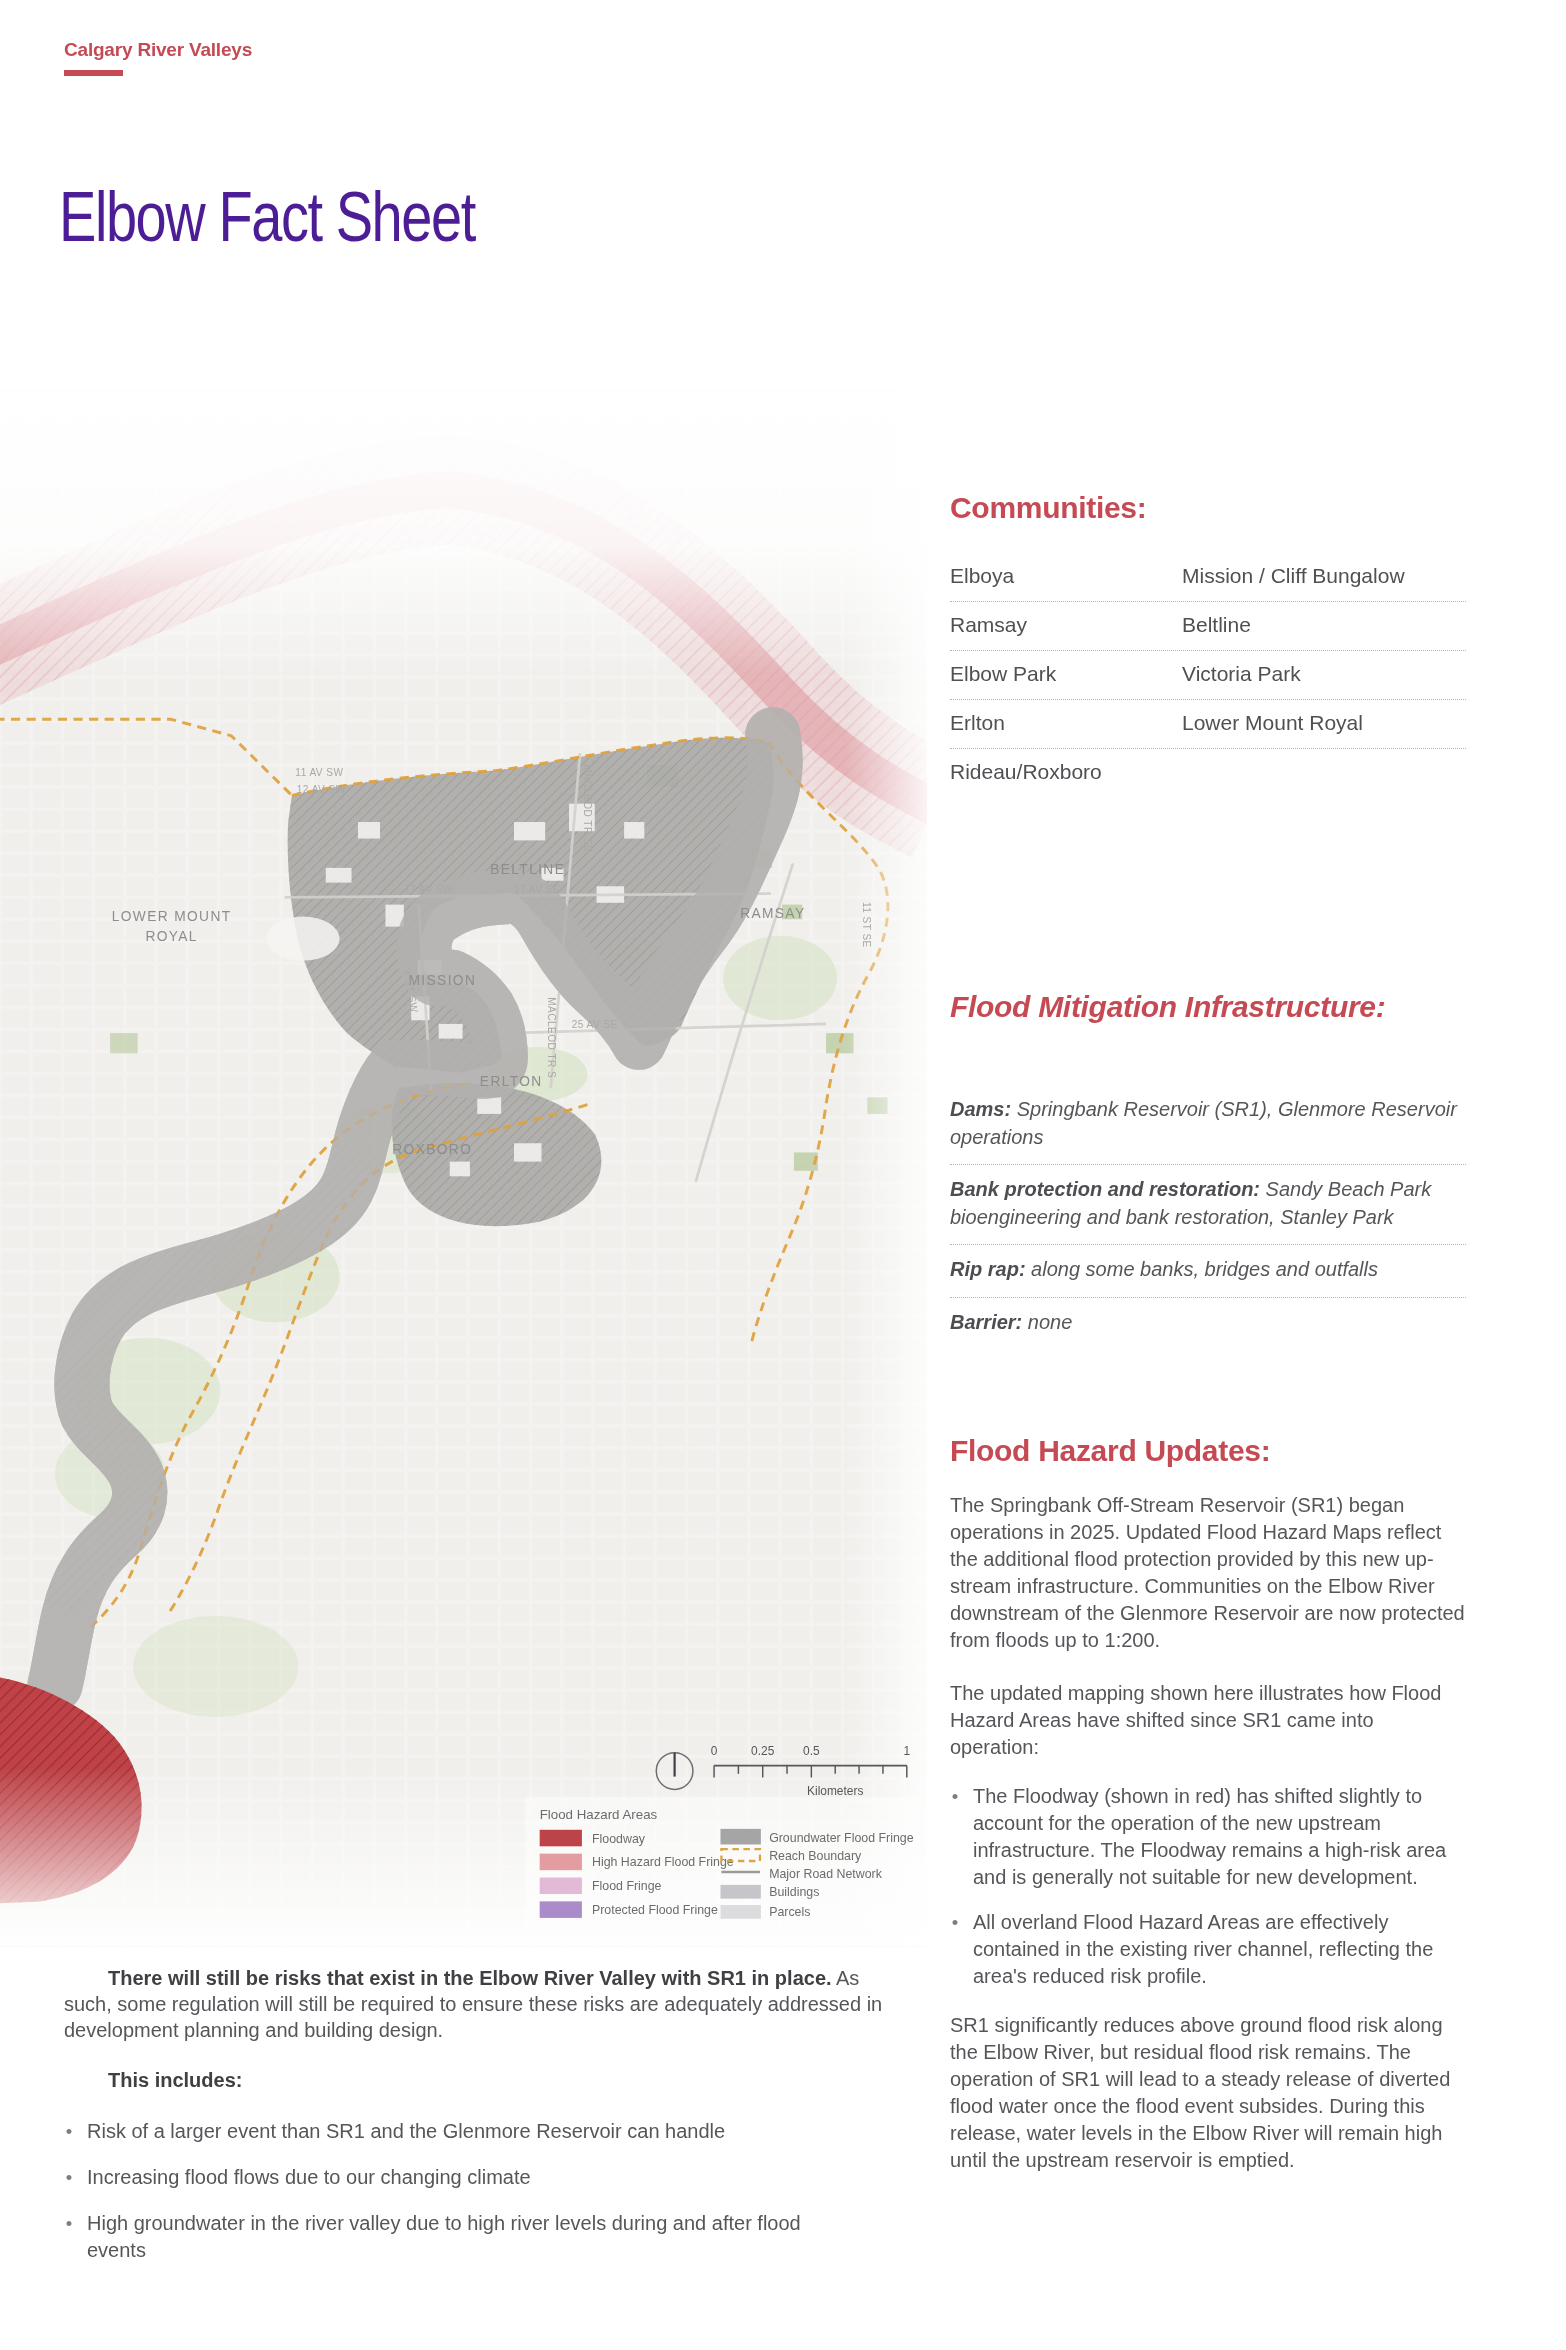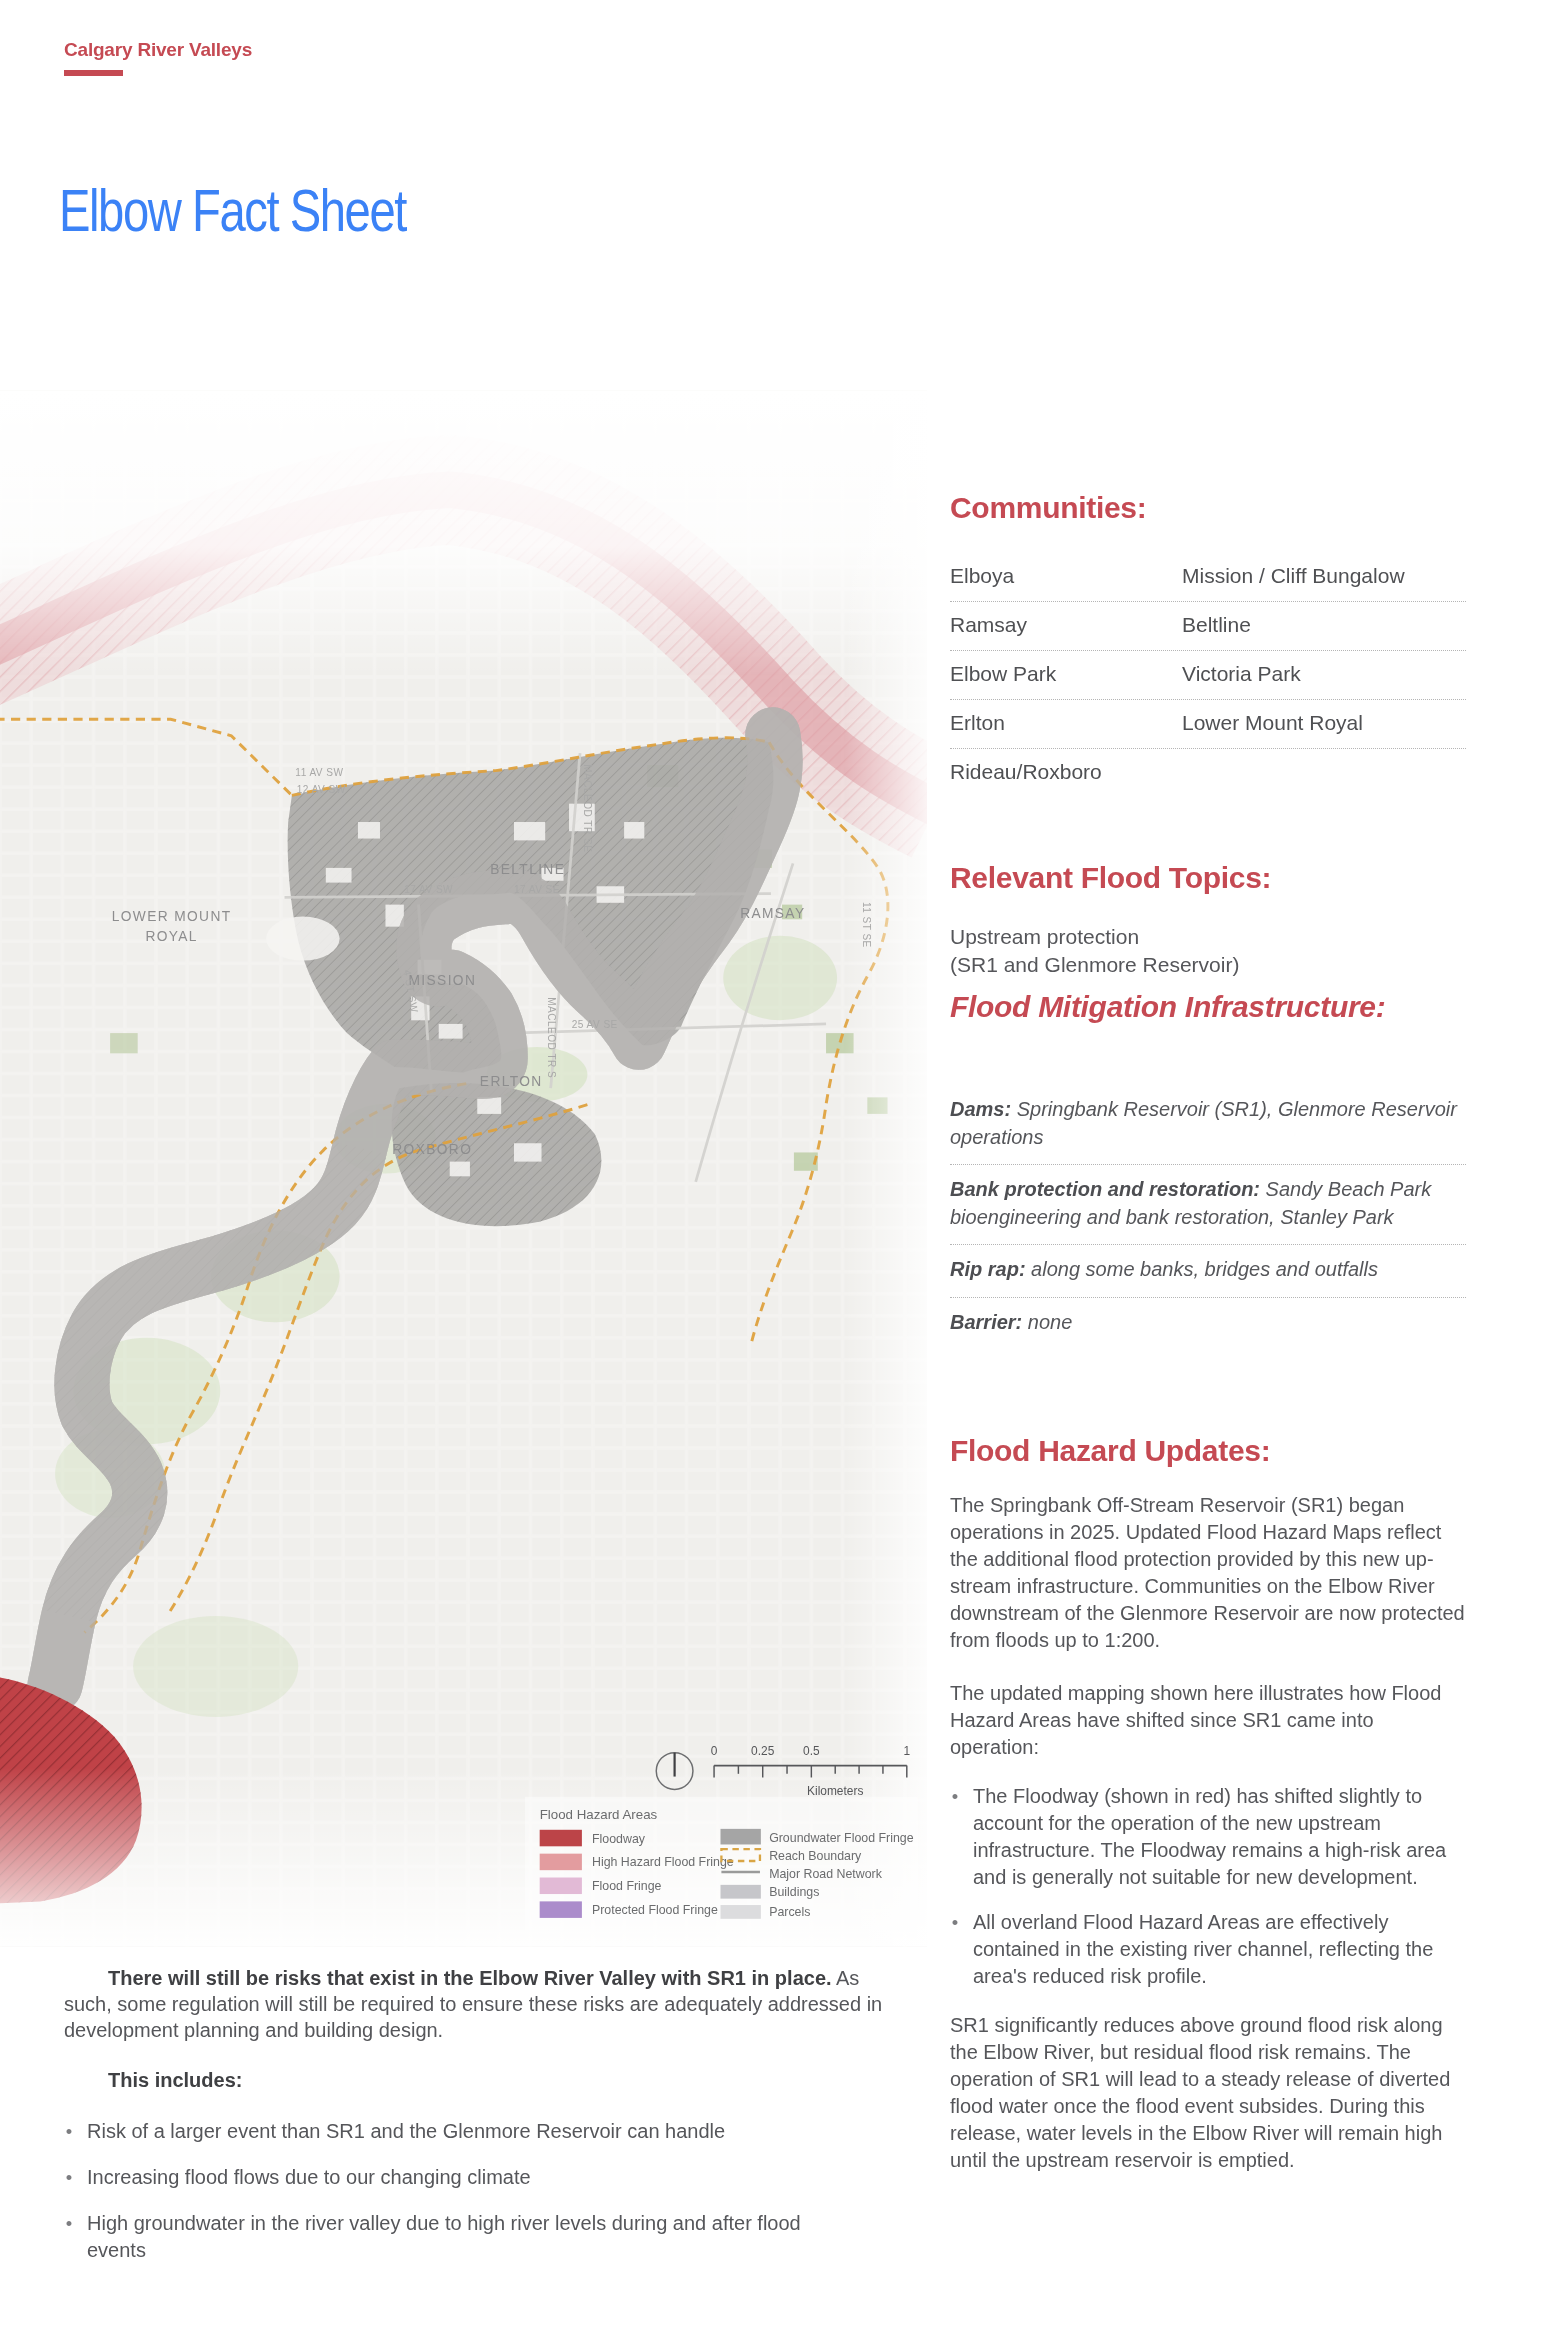--- a/index.html
+++ b/index.html
@@ -4,21 +4,21 @@
 <style>
   html,body{margin:0;padding:0;background:#ffffff;}
   .page{
     position:relative;width:1567px;height:2351px;background:#ffffff;overflow:hidden;
     font-family:"Liberation Sans",sans-serif;color:#55565a;
   }
   .abs{position:absolute;}
   
   .brand{left:64px;top:39px;font-size:19px;font-weight:bold;color:#c54a53;letter-spacing:-0.2px;}
   .brand-bar{left:64px;top:70px;width:59px;height:6.4px;background:#c54a53;}
-  .doc-title{left:59px;top:177px;font-size:59px;color:#3b82f6;white-space:nowrap;}
+  .doc-title{left:59px;top:177px;font-size:70px;color:#4c1d95;white-space:nowrap;}
   .doc-title span{display:inline-block;transform:scaleX(0.80);transform-origin:left;letter-spacing:-1.8px;}
   
   .rc{left:950px;width:516px;}
   .h2{font-size:30px;font-weight:bold;color:#c54a53;letter-spacing:-0.3px;}
   .body-txt{font-size:20px;line-height:27px;color:#55565a;}
   .comm-row{display:flex;border-bottom:0.9px dotted #b5b5b5;padding:11px 0 13px;}
   .comm-row.last{border-bottom:none;}
   .comm-cell{font-size:21px;color:#4f5053;}
   .comm-cell.c1{width:232px;flex:none;}
   .infra-item{padding:11px 0 13px;border-bottom:0.9px dotted #b5b5b5;font-size:20px;line-height:27.5px;}
@@ -307,27 +307,20 @@
         <div class="comm-cell c1">Erlton</div>
         <div class="comm-cell">Lower Mount Royal</div>
       </div>
       <div class="comm-row last">
         <div class="comm-cell c1">Rideau/Roxboro</div>
         <div class="comm-cell"></div>
       </div>
     </div>
   </div>
 
-  <div class="abs rc" style="top:861px;">
-    <div class="h2">Relevant Flood Topics:</div>
-    <div class="body-txt" style="margin-top:27.5px;font-size:21px;line-height:28.5px;">
-      <div>Upstream protection</div>
-      <div>(SR1 and Glenmore Reservoir)</div>
-    </div>
-  </div>
 
   <div class="abs rc" style="top:990px;font-style:italic;">
     <div class="h2">Flood Mitigation Infrastructure:</div>
     <div style="margin-top:72px;">
       <div class="infra-item first"><b>Dams:</b><span> Springbank Reservoir (SR1), Glenmore Reservoir operations</span></div>
       <div class="infra-item"><b>Bank protection and restoration:</b><span> Sandy Beach Park bioengineering and bank restoration, Stanley Park</span></div>
       <div class="infra-item"><b>Rip rap:</b><span> along some banks, bridges and outfalls</span></div>
       <div class="infra-item last"><b>Barrier:</b><span> none</span></div>
     </div>
   </div>

